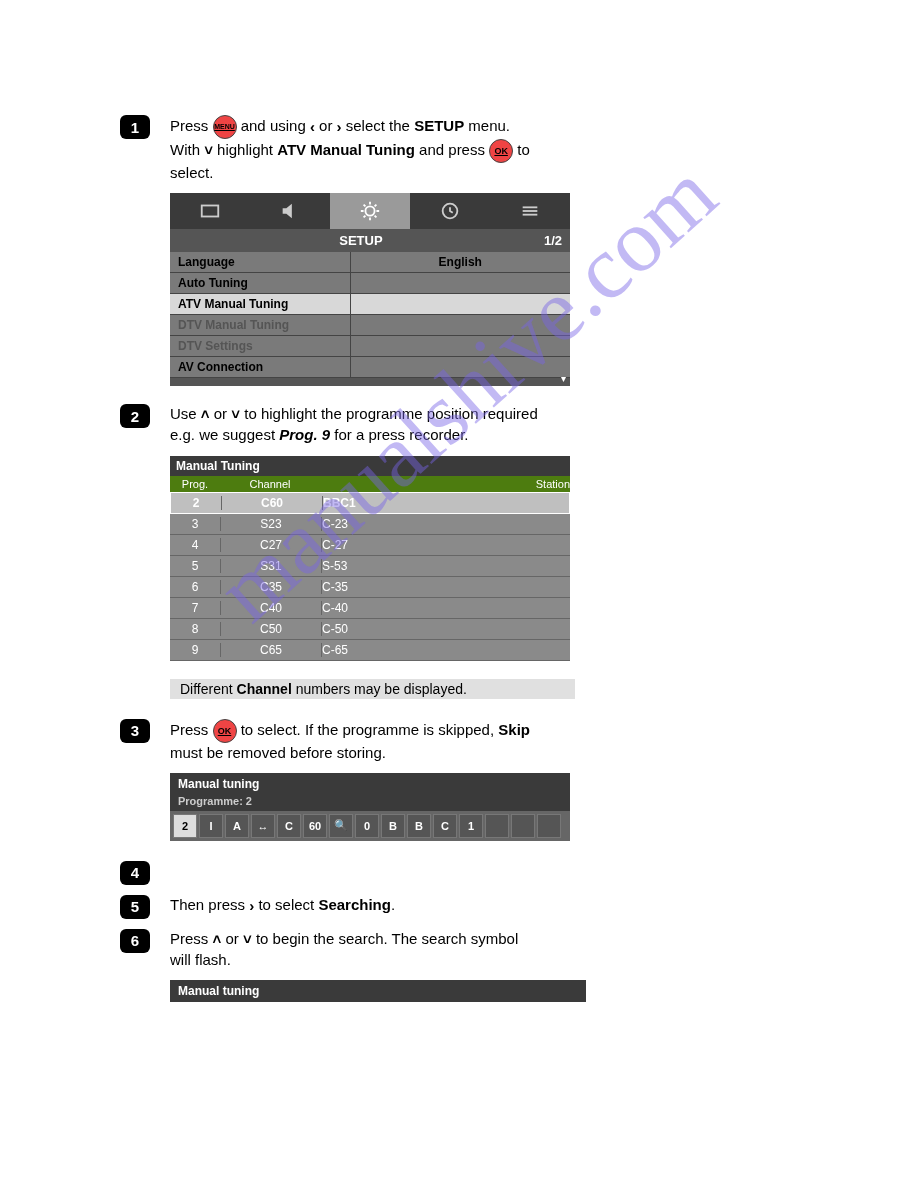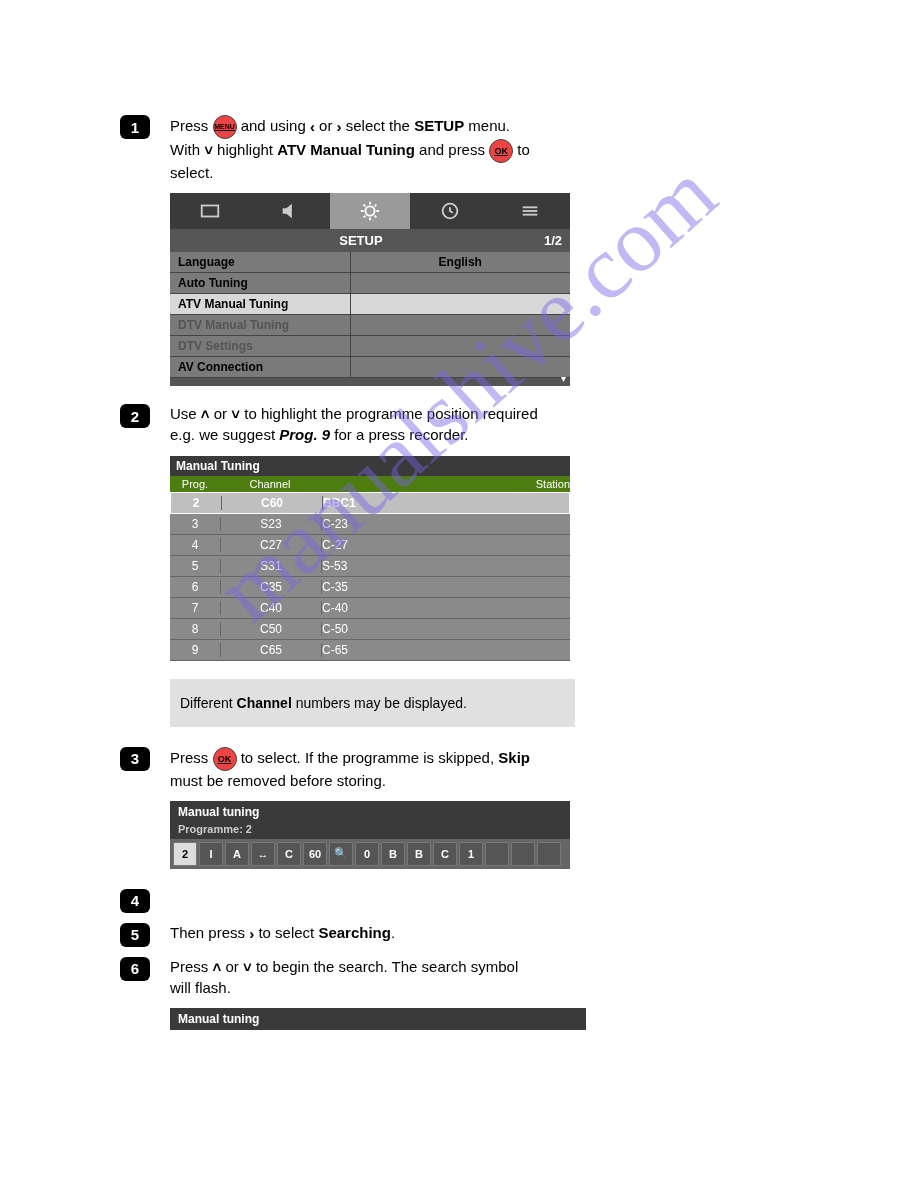--- a/index.html
+++ b/index.html
@@ -148,21 +148,21 @@
     height: 20px;
     align-items: center;
     border-bottom: 1px solid #666;
   }
   .mt-row.sel { background: #bfbfbf; color:#fff; font-weight:bold; border:1px solid #fff; position:relative;}
   .mt-row span:nth-child(1){width:50px; text-align:center; border-right:1px solid #666;}
   .mt-row span:nth-child(2){width:100px; text-align:center; border-right:1px solid #666;}
   .mt-row span:nth-child(3){flex:1; text-align:left;}
   .note-box {
     background: #e0e0e0;
-    padding: 16px 10px;
+    padding: 2px 10px;
     font-size: 14px;
     margin-left: 50px;
     width: 385px;
     margin-bottom: 20px;
   }
   
   .prog-bar {
     background: #3a3a3a;
     width: 400px;
     margin-left: 50px;

